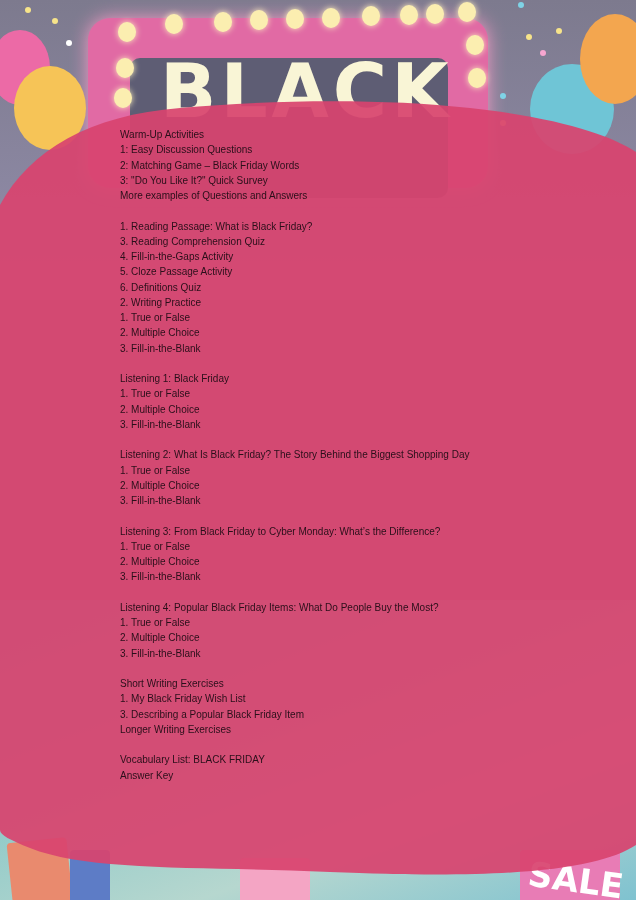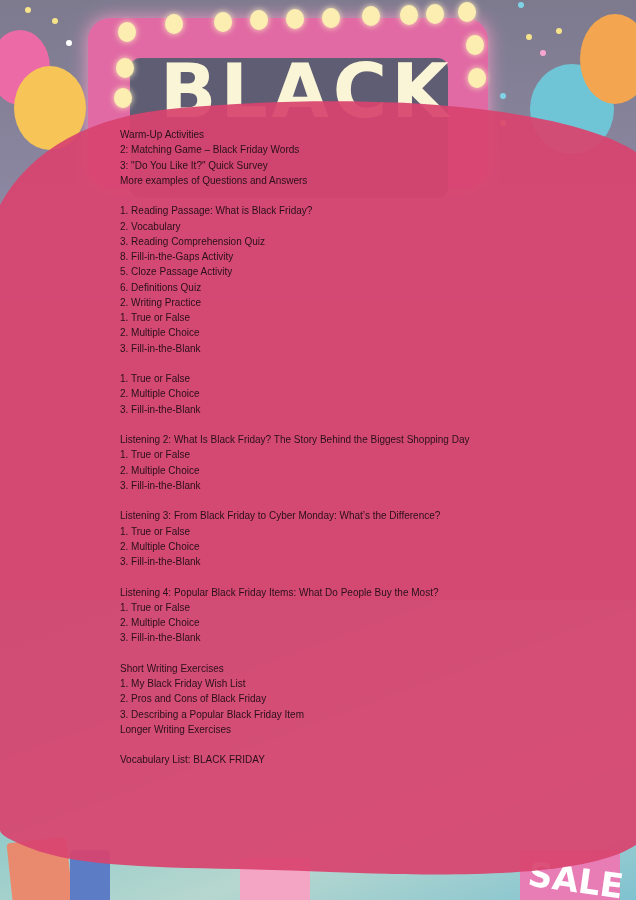--- a/index.html
+++ b/index.html
@@ -102,37 +102,38 @@
            C 270 100, 380 98, 470 108
            C 560 118, 610 135, 636 152
            L 636 845
            C 600 868, 520 880, 330 872
            C 200 866, 90 872, 30 848
            C 10 840, 0 835, 0 830 Z" fill="#d8446f" fill-opacity="0.93"></path>
 </svg>
 
 <div class="content">
   <span class="line">Warm-Up Activities</span>
+  <span class="line">1: Easy Discussion Questions</span>
   <span class="line">2: Matching Game – Black Friday Words</span>
   <span class="line">3: "Do You Like It?" Quick Survey</span>
   <span class="line">More examples of Questions and Answers</span>
   <span class="gap"></span>
 
   <span class="line">1. Reading Passage: What is Black Friday?</span>
-  <span class="line">2. Vocabulary</span>
   <span class="line">3. Reading Comprehension Quiz</span>
-  <span class="line">8. Fill-in-the-Gaps Activity</span>
+  <span class="line">4. Fill-in-the-Gaps Activity</span>
   <span class="line">5. Cloze Passage Activity</span>
   <span class="line">6. Definitions Quiz</span>
   <span class="line">2. Writing Practice</span>
   <span class="line">1. True or False</span>
   <span class="line">2. Multiple Choice</span>
   <span class="line">3. Fill-in-the-Blank</span>
   <span class="gap"></span>
 
+  <span class="line">Listening 1: Black Friday</span>
   <span class="line">1. True or False</span>
   <span class="line">2. Multiple Choice</span>
   <span class="line">3. Fill-in-the-Blank</span>
   <span class="gap"></span>
 
   <span class="line">Listening 2: What Is Black Friday? The Story Behind the Biggest Shopping Day</span>
   <span class="line">1. True or False</span>
   <span class="line">2. Multiple Choice</span>
   <span class="line">3. Fill-in-the-Blank</span>
   <span class="gap"></span>
@@ -144,19 +145,19 @@
   <span class="gap"></span>
 
   <span class="line">Listening 4: Popular Black Friday Items: What Do People Buy the Most?</span>
   <span class="line">1. True or False</span>
   <span class="line">2. Multiple Choice</span>
   <span class="line">3. Fill-in-the-Blank</span>
   <span class="gap"></span>
 
   <span class="line">Short Writing Exercises</span>
   <span class="line">1. My Black Friday Wish List</span>
-  <span class="line">2. Pros and Cons of Black Friday</span>
   <span class="line">3. Describing a Popular Black Friday Item</span>
   <span class="line">Longer Writing Exercises</span>
   <span class="gap"></span>
 
   <span class="line">Vocabulary List: BLACK FRIDAY</span>
+  <span class="line">Answer Key</span>
 </div>
 
 </body></html>

